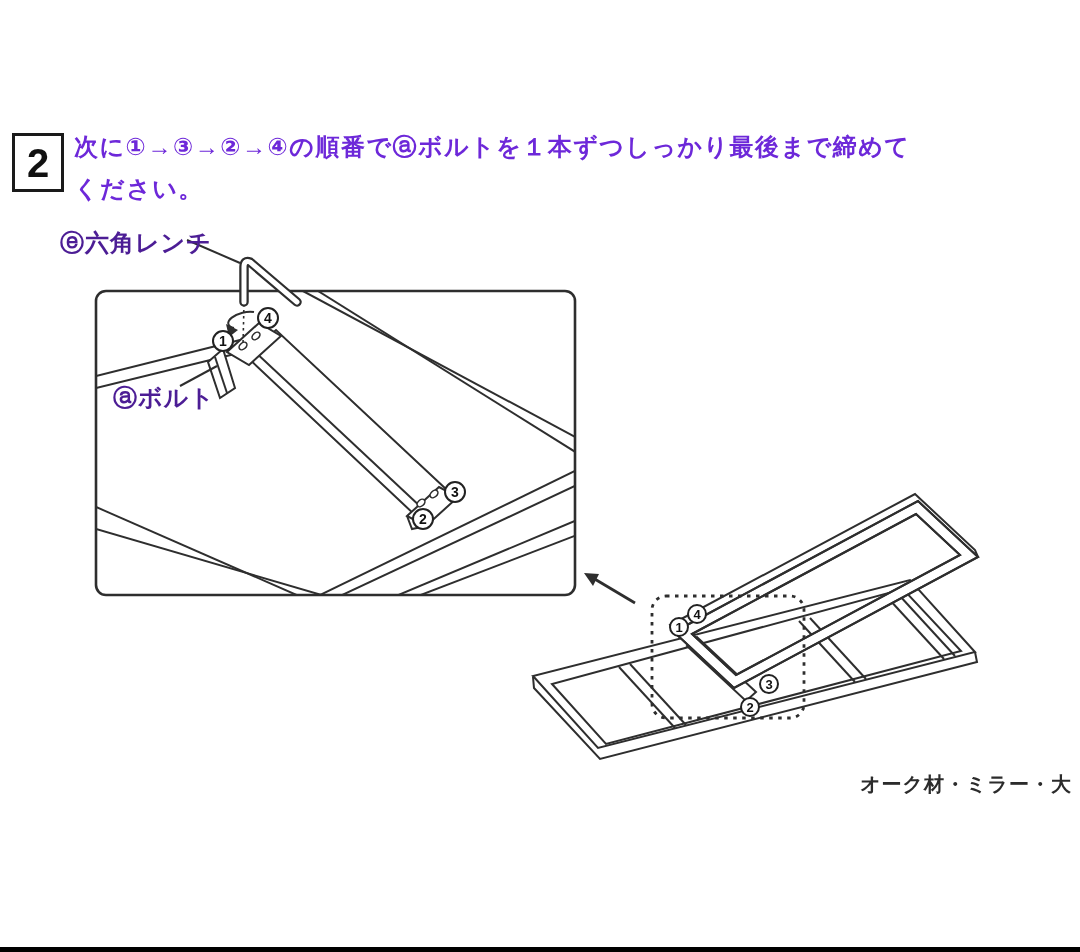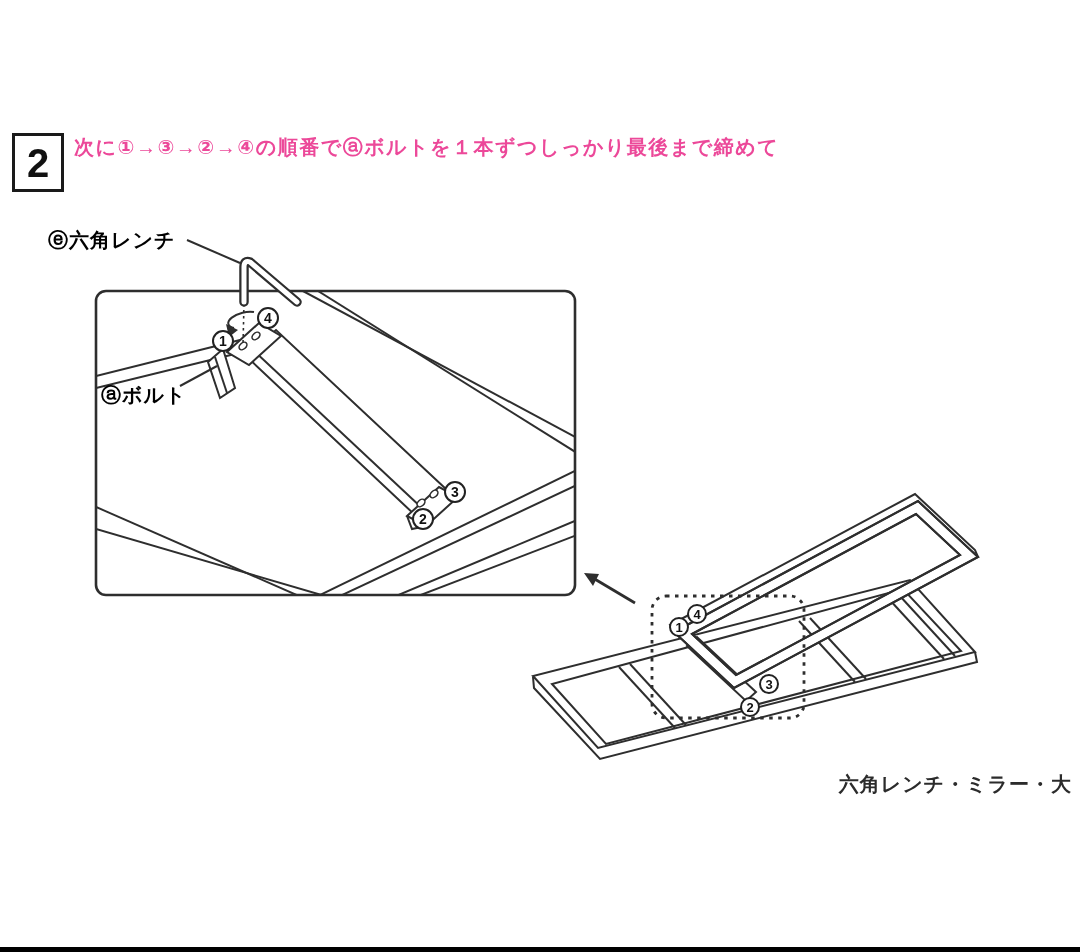--- a/index.html
+++ b/index.html
@@ -11,27 +11,28 @@
   .abs{position:absolute;}
   
   .step-box{
     left:12px;top:133px;width:46px;height:53px;
     border:3px solid #1a1a1a;background:#fff;
     display:flex;align-items:center;justify-content:center;
     font-size:40px;font-weight:bold;line-height:1;
   }
   .instruction{
     left:74px;top:126px;width:1000px;
-    font-size:20px;font-weight:bold;letter-spacing:1.5px;
-    line-height:42px;white-space:nowrap;color:#ec4899;
+    font-size:24px;font-weight:bold;letter-spacing:1.5px;
+    line-height:42px;white-space:nowrap;color:#6d28d9;
   }
   
   .part-label{
-    font-size:20px;font-weight:600;letter-spacing:1px;color:#000000;
+    font-size:24px;font-weight:600;letter-spacing:1px;color:#4c1d95;
     white-space:nowrap;
+    margin-left:12px;
   }
   .label-wrench{left:48px;top:227px;}
   .label-bolt{left:101px;top:382px;}
   
   .captions{
     right:8px;top:770px;text-align:right;
     font-size:20px;font-weight:600;letter-spacing:1px;color:#2b2b2b;
     line-height:28px;
   }
   
@@ -132,20 +133,21 @@
     <path d="M635,603 L593,578" stroke-width="2.8"></path>
     <path d="M584,573 L599,574 L593,586 Z" fill="#2e2e2e" stroke="none"></path>
   </g>
 </svg>
 
 <div class="abs step-box">
   <span>2</span>
 </div>
 <div class="abs instruction">
   <div>次に①→③→②→④の順番でⓐボルトを１本ずつしっかり最後まで締めて</div>
+  <div>ください。</div>
 </div>
 
 <div class="abs part-label label-wrench">ⓔ六角レンチ</div>
 <div class="abs part-label label-bolt">ⓐボルト</div>
 
 <div class="badge big" style="left:212px;top:330px;">
     <span>1</span>
   </div>
 <div class="badge big" style="left:257px;top:307px;">
     <span>4</span>
@@ -164,16 +166,16 @@
     <span>4</span>
   </div>
 <div class="badge small" style="left:759px;top:674px;">
     <span>3</span>
   </div>
 <div class="badge small" style="left:740px;top:697px;">
     <span>2</span>
   </div>
 
 <div class="abs captions">
-  <div>六角レンチ・ミラー・大</div>
+  <div>オーク材・ミラー・大</div>
 </div>
 
 <div class="abs bottom-bar"></div>
 
 </body></html>

